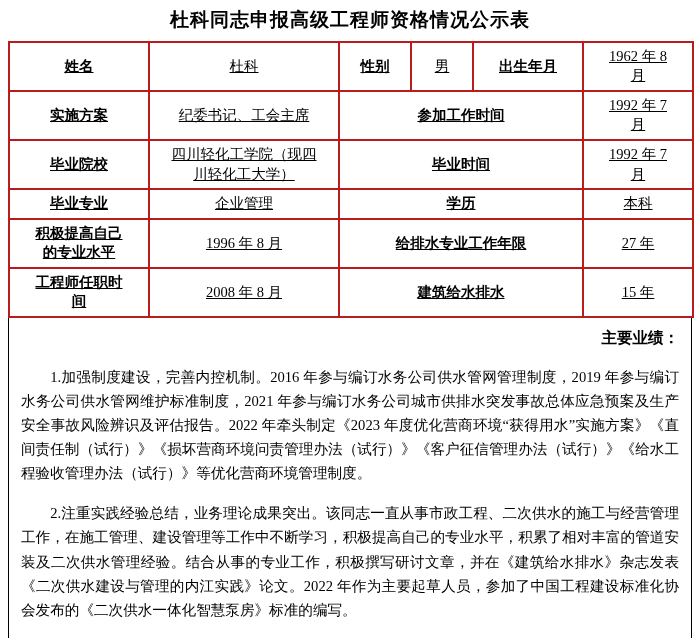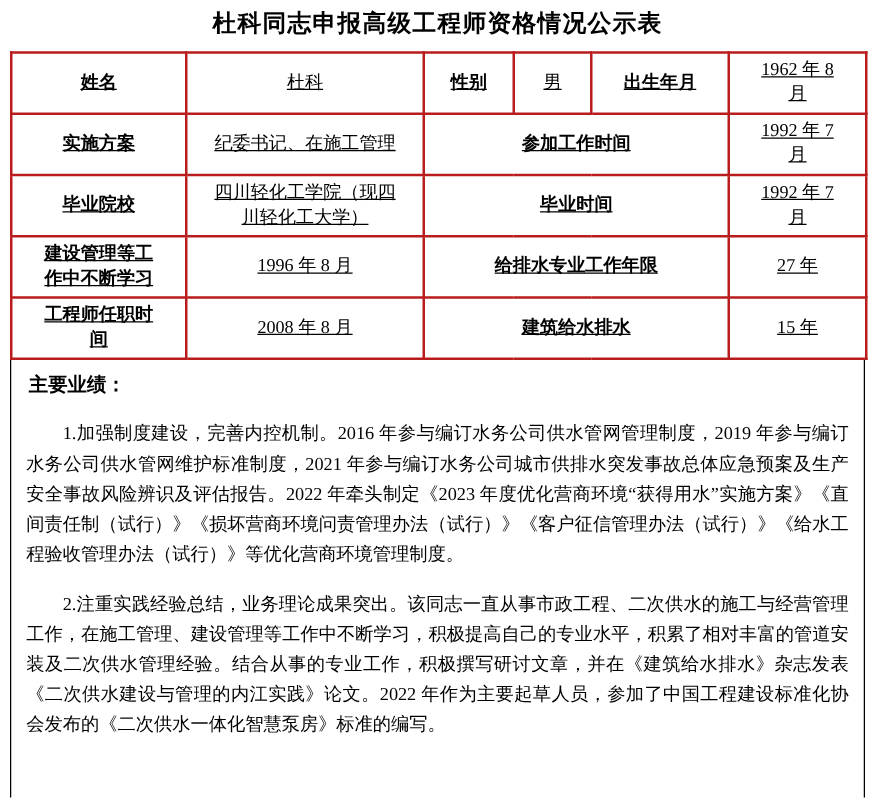--- a/index.html
+++ b/index.html
@@ -61,20 +61,21 @@
     box-sizing: border-box;
     border: 1px solid #000000;
     border-top: none;
     padding: 8px 12px 6px 12px;
     height: 360px;
   }
   .merits-title {
     font-size: 15.5px;
     font-weight: bold;
     margin: 2px 0 8px 2px;
+    text-align: right;
   }
   .para {
     font-size: 14.6px;
     line-height: 1.65;
     text-align: justify;
     text-justify: inter-ideograph;
     text-indent: 2em;
     margin: 16px 0 2px 0;
   }
 </style>
@@ -98,34 +99,41 @@
       <tr>
         <td class="lbl">姓名</td>
         <td class="val">杜科</td>
         <td class="lbl">性别</td>
         <td class="val">男</td>
         <td class="lbl">出生年月</td>
         <td class="val">1962 年 8 月</td>
       </tr>
       <tr>
         <td class="lbl">实施方案</td>
-        <td class="val">纪委书记、在施工管理</td>
+        <td class="val">纪委书记、工会主席</td>
         <td class="lbl" colspan="3">参加工作时间</td>
 
         <td class="val">1992 年 7 月</td>
       </tr>
       <tr>
         <td class="lbl">毕业院校</td>
         <td class="val two-line">四川轻化工学院（现四川轻化工大学）</td>
         <td class="lbl" colspan="3">毕业时间</td>
 
         <td class="val">1992 年 7 月</td>
       </tr>
       <tr>
-        <td class="lbl two-line">建设管理等工作中不断学习</td>
+        <td class="lbl">毕业专业</td>
+        <td class="val">企业管理</td>
+        <td class="lbl" colspan="3">学历</td>
+
+        <td class="val">本科</td>
+      </tr>
+      <tr>
+        <td class="lbl two-line">积极提高自己的专业水平</td>
         <td class="val">1996 年 8 月</td>
         <td class="lbl" colspan="3">给排水专业工作年限</td>
 
         <td class="val">27 年</td>
       </tr>
       <tr>
         <td class="lbl">工程师任职时间</td>
         <td class="val">2008 年 8 月</td>
         <td class="lbl" colspan="3">建筑给水排水</td>
 

